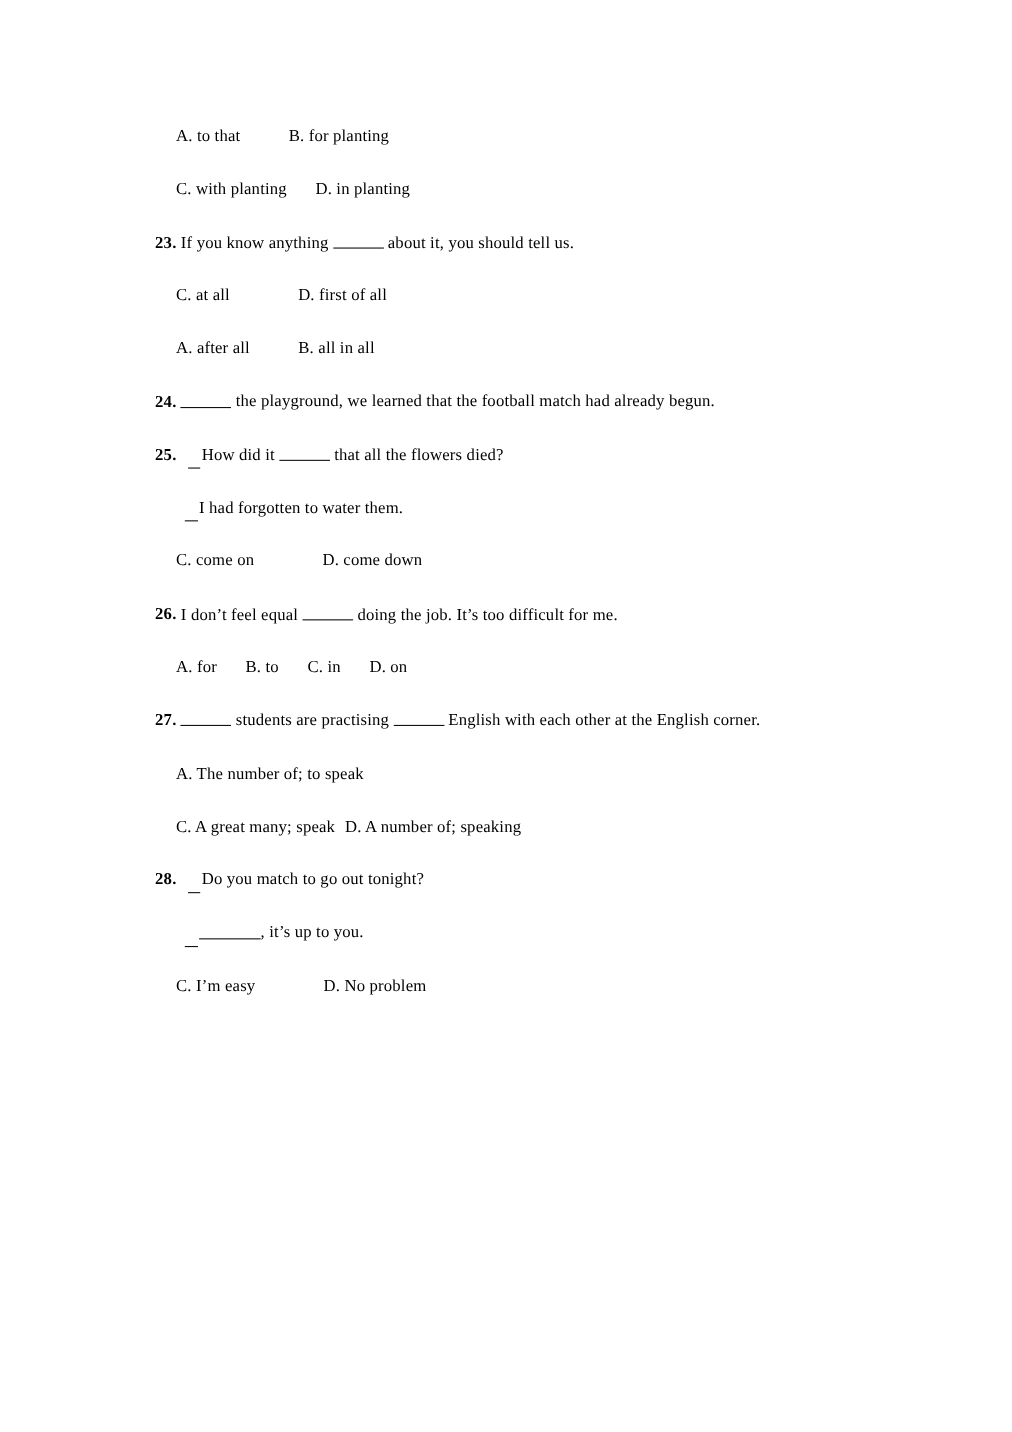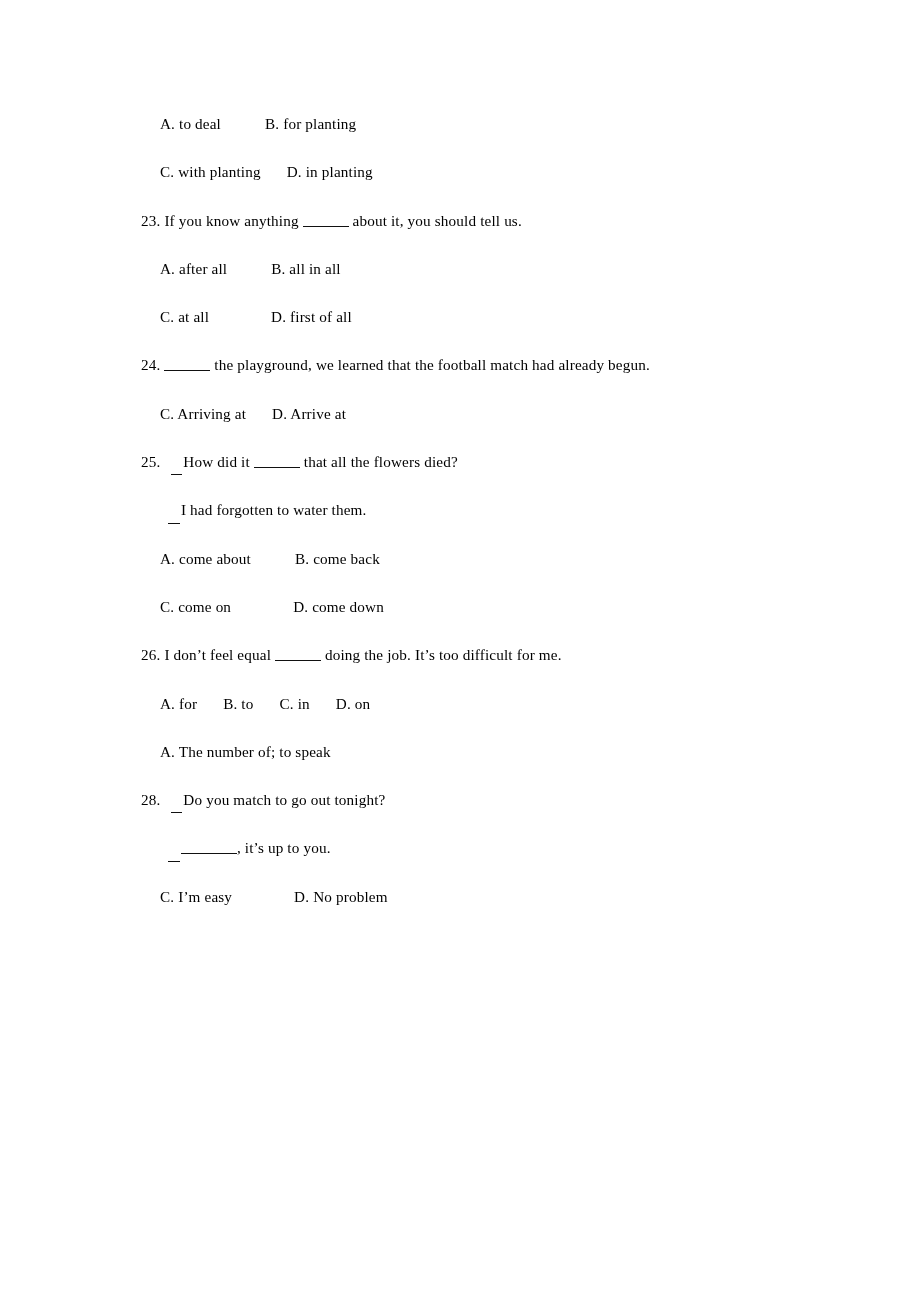--- a/index.html
+++ b/index.html
@@ -52,20 +52,21 @@
     padding-left: 19px;
   }
 
   
   .reply {
     padding-left: 27px;
   }
 
   .qnum {
     display: inline-block;
+    font-weight: bold;
   }
 
   
   .blank {
     display: inline-block;
     position: relative;
     vertical-align: baseline;
     height: 1em;
   }
   .blank::after {
@@ -98,51 +99,51 @@
   .gap-sm { display: inline-block; width: 26px; }
   .gap-md { display: inline-block; width: 44px; }
   .gap-lg { display: inline-block; width: 62px; }
 </style>
 </head>
 <body>
 
 <div class="page">
   <div class="content">
 
-    <div class="line opts"><span>A. to deal</span><span class="gap-md"></span><span>B. for planting</span></div>
+    <div class="line opts"><span>A. to that</span><span class="gap-md"></span><span>B. for planting</span></div>
 
     <div class="line opts"><span>C. with planting</span><span class="gap-sm"></span><span>D. in planting</span></div>
 
     <div class="line stem"><span class="qnum">23.</span><span> If you know anything </span><span class="blank blank-md"></span><span> about it, you should tell us.</span></div>
 
+    <div class="line opts"><span>C. at all</span><span class="gap-lg"></span><span>D. first of all</span></div>
+
     <div class="line opts"><span>A. after all</span><span class="gap-md"></span><span>B. all in all</span></div>
-
-    <div class="line opts"><span>C. at all</span><span class="gap-lg"></span><span>D. first of all</span></div>
 
     <div class="line stem"><span class="qnum">24.</span><span> </span><span class="blank blank-md"></span><span> the playground, we learned that the football match had already begun.</span></div>
 
 
-    <div class="line opts"><span>C. Arriving at</span><span class="gap-sm"></span><span>D. Arrive at</span></div>
 
     <div class="line stem"><span class="qnum">25.</span><span class="gap-sm" style="width:10px"></span><span class="dash"></span><span>How did it </span><span class="blank blank-md"></span><span> that all the flowers died?</span></div>
 
     <div class="line reply"><span class="dash"></span><span>I had forgotten to water them.</span></div>
 
-    <div class="line opts"><span>A. come about</span><span class="gap-md"></span><span>B. come back</span></div>
 
     <div class="line opts"><span>C. come on</span><span class="gap-lg"></span><span>D. come down</span></div>
 
     <div class="line stem"><span class="qnum">26.</span><span> I don’t feel equal </span><span class="blank blank-md"></span><span> doing the job. It’s too difficult for me.</span></div>
 
     <div class="line opts"><span>A. for</span><span class="gap-sm"></span><span>B. to</span><span class="gap-sm"></span><span>C. in</span><span class="gap-sm"></span><span>D. on</span></div>
 
+    <div class="line stem"><span class="qnum">27.</span><span> </span><span class="blank blank-md"></span><span> students are practising </span><span class="blank blank-md"></span><span> English with each other at the English corner.</span></div>
 
     <div class="line opts"><span>A. The number of; to speak</span></div>
 
 
+    <div class="line opts"><span>C. A great many; speak</span><span style="display:inline-block;width:9px"></span><span>D. A number of; speaking</span></div>
 
     <div class="line stem"><span class="qnum">28.</span><span class="gap-sm" style="width:10px"></span><span class="dash"></span><span>Do you match to go out tonight?</span></div>
 
     <div class="line reply"><span class="dash"></span><span class="blank blank-lg"></span><span>, it’s up to you.</span></div>
 
 
     <div class="line opts"><span>C. I’m easy</span><span class="gap-lg"></span><span>D. No problem</span></div>
 
   </div>
 </div>

